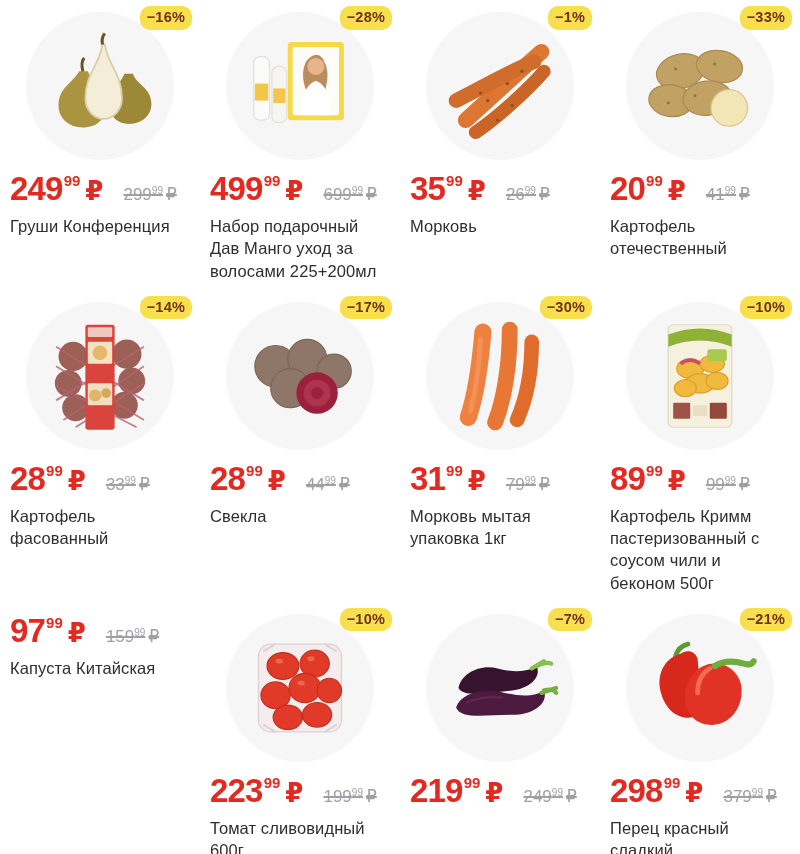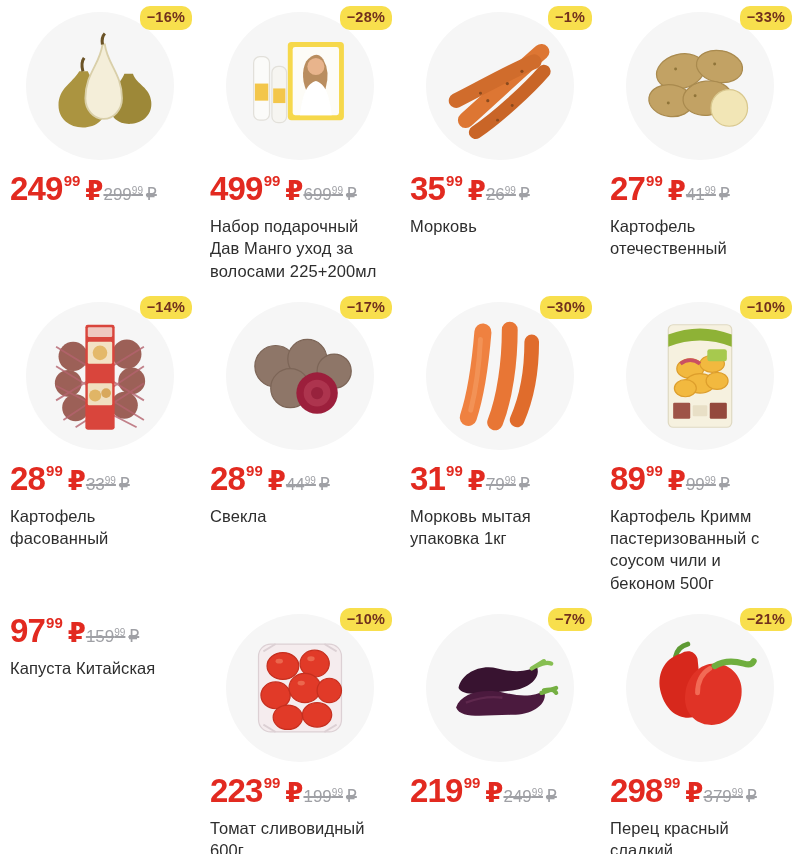--- a/index.html
+++ b/index.html
@@ -20,21 +20,21 @@
     margin:12px auto 0;display:flex;align-items:center;justify-content:center;
   }
   .icon{display:block;line-height:0;}
   .icon svg{width:122px;height:122px;display:block;}
   .badge{
     position:absolute;top:-6px;right:-2px;
     background:var(--badge-bg,#f8df4d);color:var(--badge-text,#71301d);
     font-weight:700;font-size:14.5px;line-height:1;
     padding:4px 7px 5px;border-radius:10px;letter-spacing:.2px;text-align:right;
   }
-  .price-row{display:flex;align-items:baseline;gap:0;margin-top:12px;white-space:nowrap;}
+  .price-row{display:flex;align-items:baseline;gap:20px;margin-top:12px;white-space:nowrap;}
   .price{
     color:var(--price,#e22a20);font-weight:700;font-size:33px;
     letter-spacing:-.8px;line-height:1;
   }
   .p-sup{font-size:15px;vertical-align:14px;letter-spacing:0;margin-left:1px;}
   .p-cur{font-size:26px;margin-left:5px;letter-spacing:0;}
   .old{
     color:var(--old-price,#9fa0a5);font-size:17px;font-weight:400;
     text-decoration:line-through;text-decoration-thickness:1.5px;
   }
@@ -61,20 +61,21 @@
               <path d="M52 16 q-1-6 2-9" stroke="#6b5326" stroke-width="2.5" fill="none"></path>
             </svg>
           </span>
       </div>
       <span class="badge">−16%</span>
     </div>
     <div class="price-row">
       <span class="price"><span class="p-int">249</span><span class="p-sup">99</span><span class="p-cur">₽</span></span>
       <span class="old"><span class="o-int">299</span><span class="o-sup">99</span><span class="o-cur">₽</span></span>
     </div>
+    <h3 class="name">Груши Конференция</h3>
   </article>
 
   <article class="card">
     <div class="imgwrap">
       <div class="circle">
         <span class="icon">
             <svg viewBox="0 0 100 100">
               <rect x="40" y="14" width="46" height="64" rx="3" fill="#f6d84b"></rect>
               <rect x="44" y="18" width="38" height="56" rx="2" fill="#fdfcf7"></rect>
               <path d="M55 30 q8-10 14-2 q6 10 2 24 q-8 14-14 6 q-8-16-2-28" fill="#b98d5f"></path>
@@ -143,21 +144,21 @@
                 <circle cx="62" cy="32" r="1.2"></circle>
                 <circle cx="46" cy="58" r="1.2"></circle>
                 <circle cx="24" cy="64" r="1.2"></circle>
               </g>
             </svg>
           </span>
       </div>
       <span class="badge">−33%</span>
     </div>
     <div class="price-row">
-      <span class="price"><span class="p-int">27</span><span class="p-sup">99</span><span class="p-cur">₽</span></span>
+      <span class="price"><span class="p-int">20</span><span class="p-sup">99</span><span class="p-cur">₽</span></span>
       <span class="old"><span class="o-int">41</span><span class="o-sup">99</span><span class="o-cur">₽</span></span>
     </div>
     <h3 class="name">Картофель отечественный</h3>
   </article>
 
   <article class="card">
     <div class="imgwrap">
       <div class="circle">
         <span class="icon">
             <svg viewBox="0 0 100 100">

